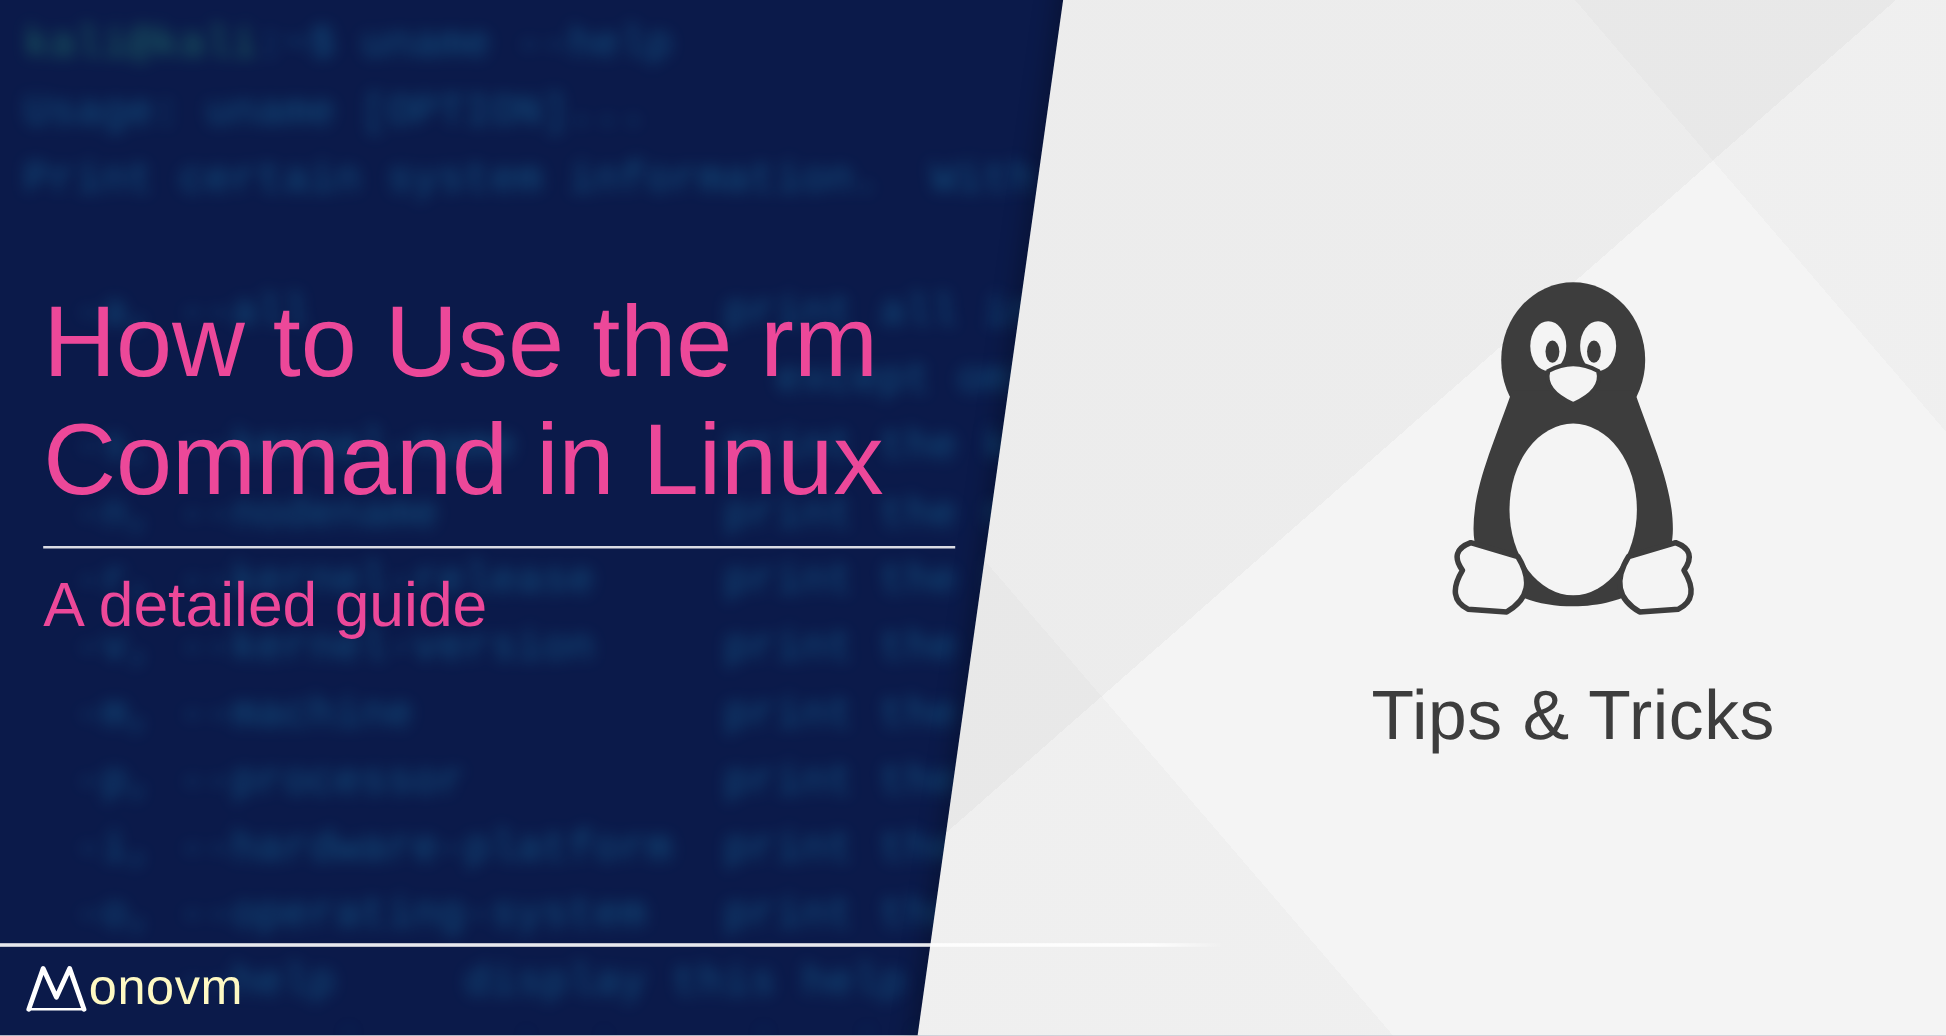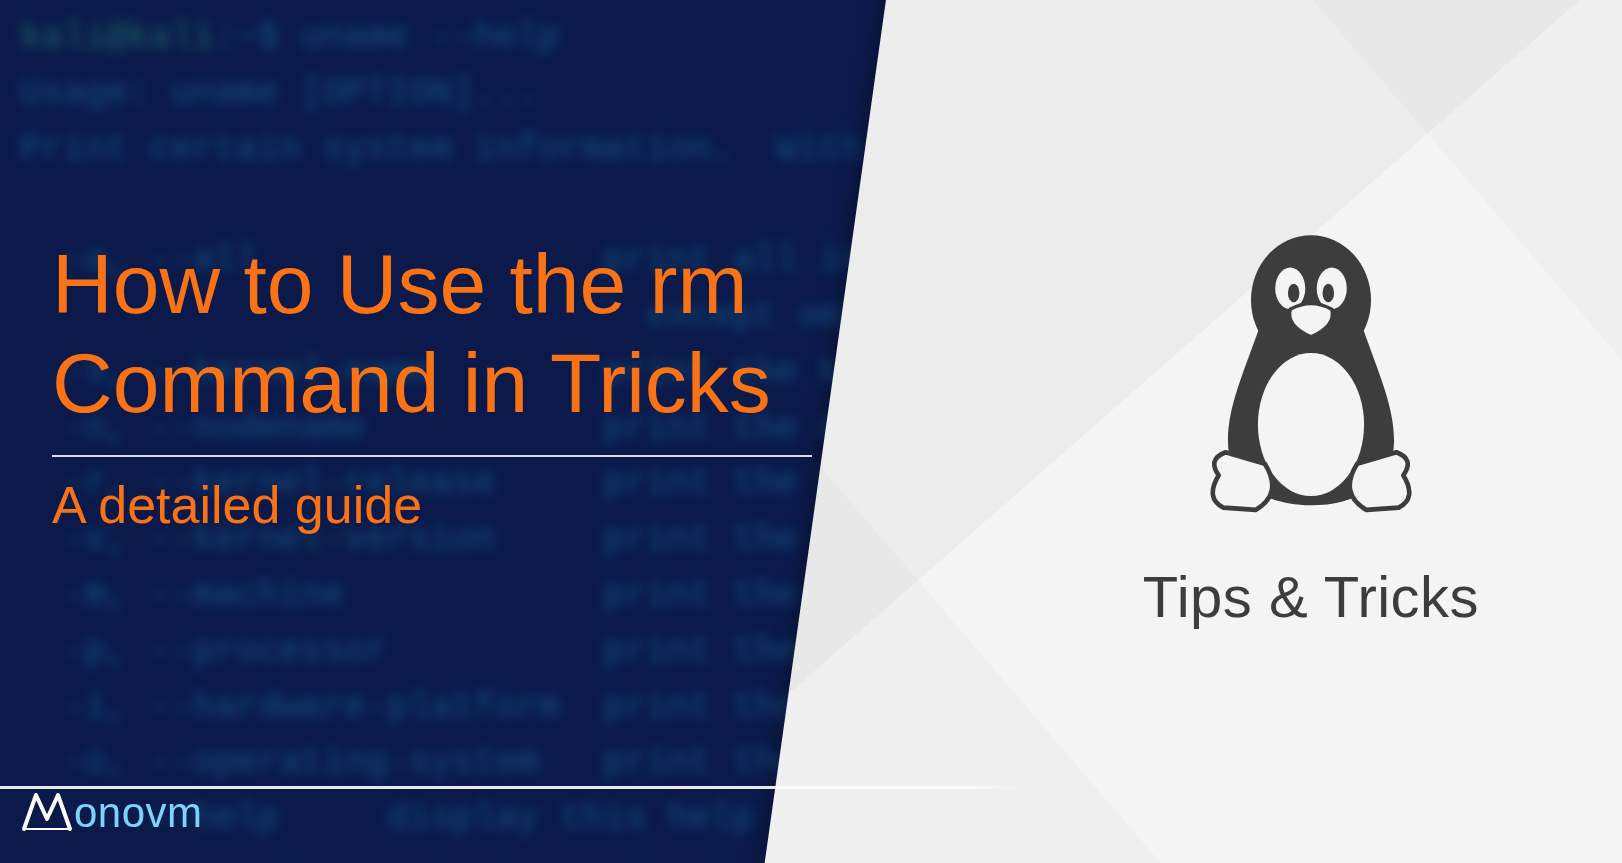--- a/index.html
+++ b/index.html
@@ -57,23 +57,23 @@
   font-size: 58px;
   font-weight: 400;
   letter-spacing: 0.5px;
 }
 
 .tux-svg { width: 260px; height: 300px; }
 
 
 .left-text {
   position: absolute;
-  left: 52px;
+  left: 36px;
   top: 235px;
-  color: #f97316;
+  color: #ec4899;
 }
 .left-text .title {
   font-size: 84px;
   font-weight: 400;
   line-height: 1.18;
 }
 .left-text hr {
   border: none;
   border-top: 2px solid rgba(255,255,255,0.85);
   margin: 22px 0 18px 0;
@@ -81,27 +81,27 @@
 }
 .left-text .subtitle {
   font-size: 52px;
   font-weight: 300;
 }
 
 
 .logo {
   position: absolute;
   left: 20px;
-  bottom: 26px;
-  color: #7dd3fc;
+  bottom: 16px;
+  color: #fef9c3;
   font-size: 42px;
   font-weight: 300;
   letter-spacing: 0.5px;
   display: flex;
-  align-items: flex-start;
+  align-items: center;
 }
 .logo .mark { margin-right: 0; }
 .white-divider {
   position: absolute;
   left: 0;
   bottom: 74px;
   width: 1622px;
   height: 3px;
   background: linear-gradient(90deg, rgba(255,255,255,0.9) 0, rgba(255,255,255,0.9) 960px, transparent 1020px);
 }
@@ -155,21 +155,21 @@
         <path d="M30 210 Q20 196 36 190 L70 200 Q86 226 62 240 L34 238 Q18 230 30 210 Z"></path>
         <path d="M190 210 Q200 196 184 190 L150 200 Q134 226 158 240 L186 238 Q202 230 190 210 Z"></path>
       </g>
     </svg>
     <div class="tips">Tips &amp; Tricks</div>
   </div>
 
   <div class="left-text">
     <div class="title">
       <span>How to Use the rm</span><br>
-      <span>Command in Tricks</span>
+      <span>Command in Linux</span>
     </div>
     <hr>
     <div class="subtitle">A detailed guide</div>
   </div>
 
   <div class="white-divider"></div>
 
   <div class="logo">
     <svg class="mark" width="54" height="44" viewBox="0 0 54 44">
       <path d="M4 40 L16 6 L27 30 L38 6 L50 40" fill="none" stroke="#ffffff" stroke-width="4" stroke-linejoin="round" stroke-linecap="round"></path>

